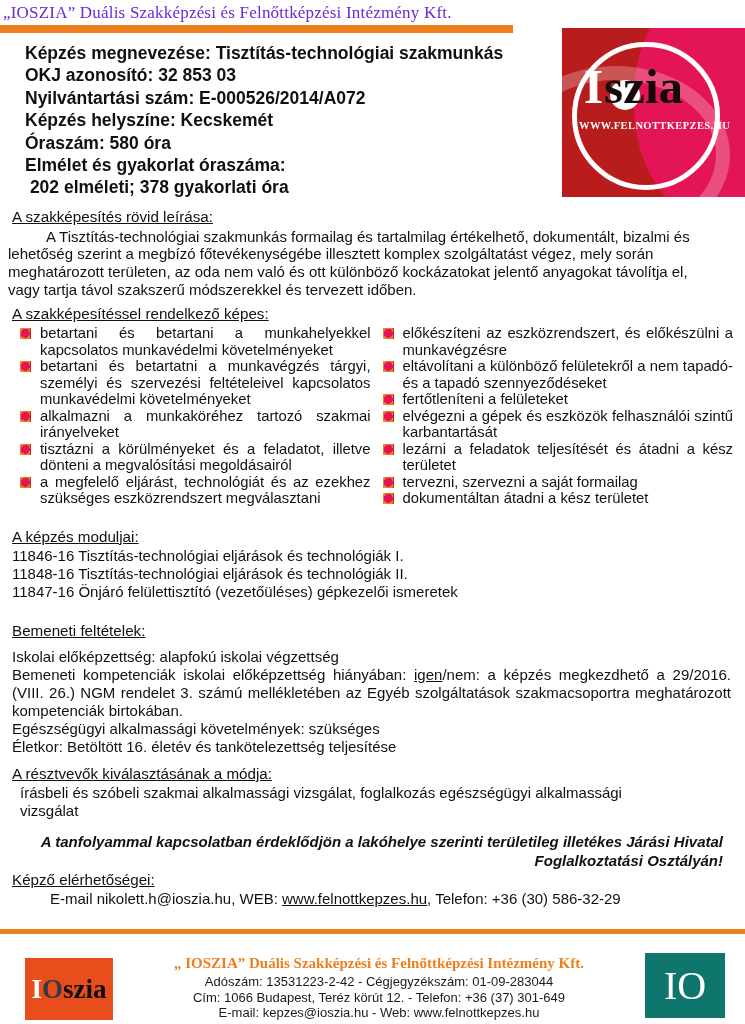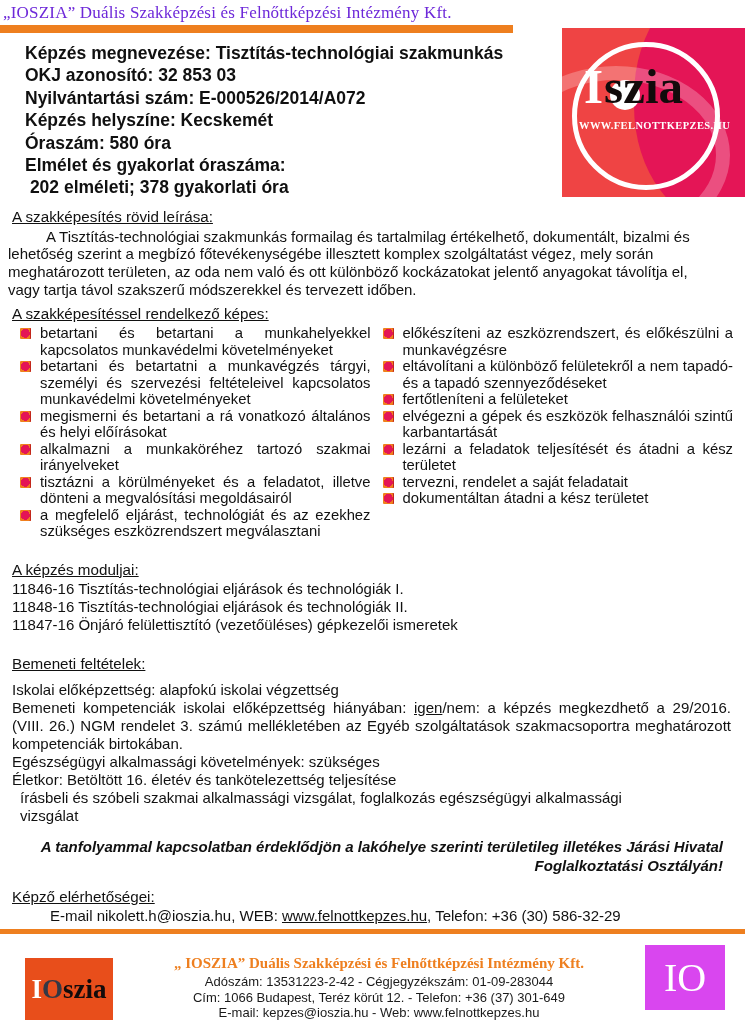--- a/index.html
+++ b/index.html
@@ -8,36 +8,36 @@
     font-family:"Liberation Sans", sans-serif; color:#111; overflow:hidden;
   }
   
   .top-header {
     padding:3px 0 0 3px; font-family:"Liberation Serif", serif;
     font-size:17px; color:#6d28d9; letter-spacing:0.2px;
   }
   .top-rule { margin-top:2px; width:513px; height:8px; background:#EE7F1F; }
 
   
-  .logo { position:absolute; top:28px; right:0; width:183px; height:169px; background:#ef4444; overflow:hidden; }
+  .logo { position:absolute; top:28px; right:0; width:183px; height:169px; background:#b91c1c; overflow:hidden; }
   .logo-pink { position:absolute; left:72px; top:-52px; width:190px; height:250px; background:#E41556; border-radius:48%; }
   .logo-swoosh { position:absolute; left:-60px; top:38px; width:200px; height:150px; border:14px solid rgba(255,255,255,0.25); border-radius:50%; }
   .logo-ring { position:absolute; left:10px; top:14px; width:138px; height:138px; border:5px solid #fff; border-radius:50%; }
   .logo-sdisc { position:absolute; left:48px; top:52px; width:30px; height:30px; background:#fff; border-radius:50%; }
   .logo-text { position:absolute; left:22px; top:34px; font-family:"Liberation Serif", serif; font-weight:bold; font-size:49px; line-height:1; }
   .logo-text .li { color:#fff; }
   .logo-text .lszia { color:#120b0b; margin-left:1px; }
   .logo-url { position:absolute; left:17px; top:92px; color:#fff; font-family:"Liberation Serif", serif; font-weight:bold; font-size:10.5px; letter-spacing:0.4px; }
 
   
   .title-block { margin:9px 0 0 25px; font-size:17.5px; font-weight:bold; line-height:22.4px; color:#101010; white-space:pre-wrap; }
 
   
   .sec-h { margin:0 0 1px 12px; font-size:15.2px; text-decoration:underline; line-height:19px; }
-  .mt6 { margin-top:6px; } .mt8 { margin-top:8px; } .mt10 { margin-top:20px; } .mt12 { margin-top:12px; }
+  .mt6 { margin-top:6px; } .mt8 { margin-top:8px; } .mt10 { margin-top:20px; } .mt12 { }
 
   .desc { margin:2px 22px 0 8px; font-size:15px; line-height:17.6px; text-indent:38px; }
   .body-line { margin-left:12px; font-size:15px; line-height:18px; }
   .just { margin:0 14px 0 12px; font-size:15px; line-height:18px; text-align:justify; }
   p.just { margin-top:0; margin-bottom:0; }
   .ul { text-decoration:underline; }
 
   
   .caps { display:flex; gap:12px; margin:2px 12px 0 20px; }
   .cap-col { flex:1; }
@@ -63,21 +63,21 @@
     display:flex; align-items:center; justify-content:center;
     font-family:"Liberation Serif", serif; font-size:27px; line-height:1;
   }
   .f-logo-l .fi { color:#fff; font-weight:bold; }
   .f-logo-l .fo { color:#333845; font-weight:bold; }
   .f-logo-l .fszia { color:#120b0b; font-weight:bold; }
   .f-center { flex:1; text-align:center; padding-top:11px; }
   .f-title { color:#EE7F1F; font-family:"Liberation Serif", serif; font-weight:bold; font-size:15px; line-height:17px; margin-bottom:2px; }
   .f-line { font-size:13px; line-height:15.5px; color:#1a1a1a; }
   .f-logo-r {
-    flex:none; margin:1px 20px 0 0; width:80px; height:65px; background:#d946ef;
+    flex:none; margin:9px 20px 0 0; width:80px; height:65px; background:#0f766e;
     display:flex; align-items:center; justify-content:center;
     color:#fff; font-family:"Liberation Serif", serif; font-size:40px; line-height:1;
   }
 </style>
 </head>
 <body>
 
 <div id="page">
 
   <div class="top-header">„IOSZIA” Duális Szakképzési és Felnőttképzési Intézmény Kft.</div>
@@ -103,24 +103,20 @@
         <div class="cap-item">
         <span class="bullet"></span>
         <span class="cap-text">betartani és betartani a munkahelyekkel kapcsolatos munkavédelmi követelményeket</span>
       </div>
         <div class="cap-item">
         <span class="bullet"></span>
         <span class="cap-text">betartani és betartatni a munkavégzés tárgyi, személyi és szervezési feltételeivel kapcsolatos munkavédelmi követelményeket</span>
       </div>
         <div class="cap-item">
         <span class="bullet"></span>
-        <span class="cap-text">megismerni és betartani a rá vonatkozó általános és helyi előírásokat</span>
-      </div>
-        <div class="cap-item">
-        <span class="bullet"></span>
         <span class="cap-text">alkalmazni a munkaköréhez tartozó szakmai irányelveket</span>
       </div>
         <div class="cap-item">
         <span class="bullet"></span>
         <span class="cap-text">tisztázni a körülményeket és a feladatot, illetve dönteni a megvalósítási megoldásairól</span>
       </div>
         <div class="cap-item">
         <span class="bullet"></span>
         <span class="cap-text">a megfelelő eljárást, technológiát és az ezekhez szükséges eszközrendszert megválasztani</span>
       </div>
@@ -141,21 +137,21 @@
         <div class="cap-item">
         <span class="bullet"></span>
         <span class="cap-text">elvégezni a gépek és eszközök felhasználói szintű karbantartását</span>
       </div>
         <div class="cap-item">
         <span class="bullet"></span>
         <span class="cap-text">lezárni a feladatok teljesítését és átadni a kész területet</span>
       </div>
         <div class="cap-item">
         <span class="bullet"></span>
-        <span class="cap-text">tervezni, rendelet a saját feladatait</span>
+        <span class="cap-text">tervezni, szervezni a saját formailag</span>
       </div>
         <div class="cap-item">
         <span class="bullet"></span>
         <span class="cap-text">dokumentáltan átadni a kész területet</span>
       </div>
       </div>
   </div>
 
   <div class="sec-h mt10">A képzés moduljai:</div>
   <div>
@@ -163,20 +159,21 @@
       <div class="body-line">11848-16 Tisztítás-technológiai eljárások és technológiák II.</div>
       <div class="body-line">11847-16 Önjáró felülettisztító (vezetőüléses) gépkezelői ismeretek</div>
     </div>
 
   <div class="sec-h mt10">Bemeneti feltételek:</div>
   <div class="body-line mt8">Iskolai előképzettség: alapfokú iskolai végzettség</div>
   <p class="just"><span>Bemeneti kompetenciák iskolai előképzettség hiányában: </span><span class="ul">igen</span><span>/nem: a képzés megkezdhető a 29/2016. (VIII. 26.) NGM rendelet 3. számú mellékletében az Egyéb szolgáltatások szakmacsoportra meghatározott kompetenciák birtokában.</span></p>
   <div class="body-line">Egészségügyi alkalmassági követelmények: szükséges</div>
   <div class="body-line">Életkor: Betöltött 16. életév és tankötelezettség teljesítése</div>
 
+  <div class="sec-h mt8">A résztvevők kiválasztásának a módja:</div>
   <div class="sel-text">írásbeli és szóbeli szakmai alkalmassági vizsgálat, foglalkozás egészségügyi alkalmassági vizsgálat</div>
 
   <div class="notice">A tanfolyammal kapcsolatban érdeklődjön a lakóhelye szerinti területileg illetékes Járási Hivatal Foglalkoztatási Osztályán!</div>
 
   <div class="sec-h mt12">Képző elérhetőségei:</div>
   <div class="contact-line"><span>E-mail nikolett.h@ioszia.hu, WEB: </span><span class="ul">www.felnottkepzes.hu</span><span>, Telefon: +36 (30) 586-32-29</span></div>
 
   <div class="f-rule"></div>
   <div class="footer">
     <div class="f-logo-l">

